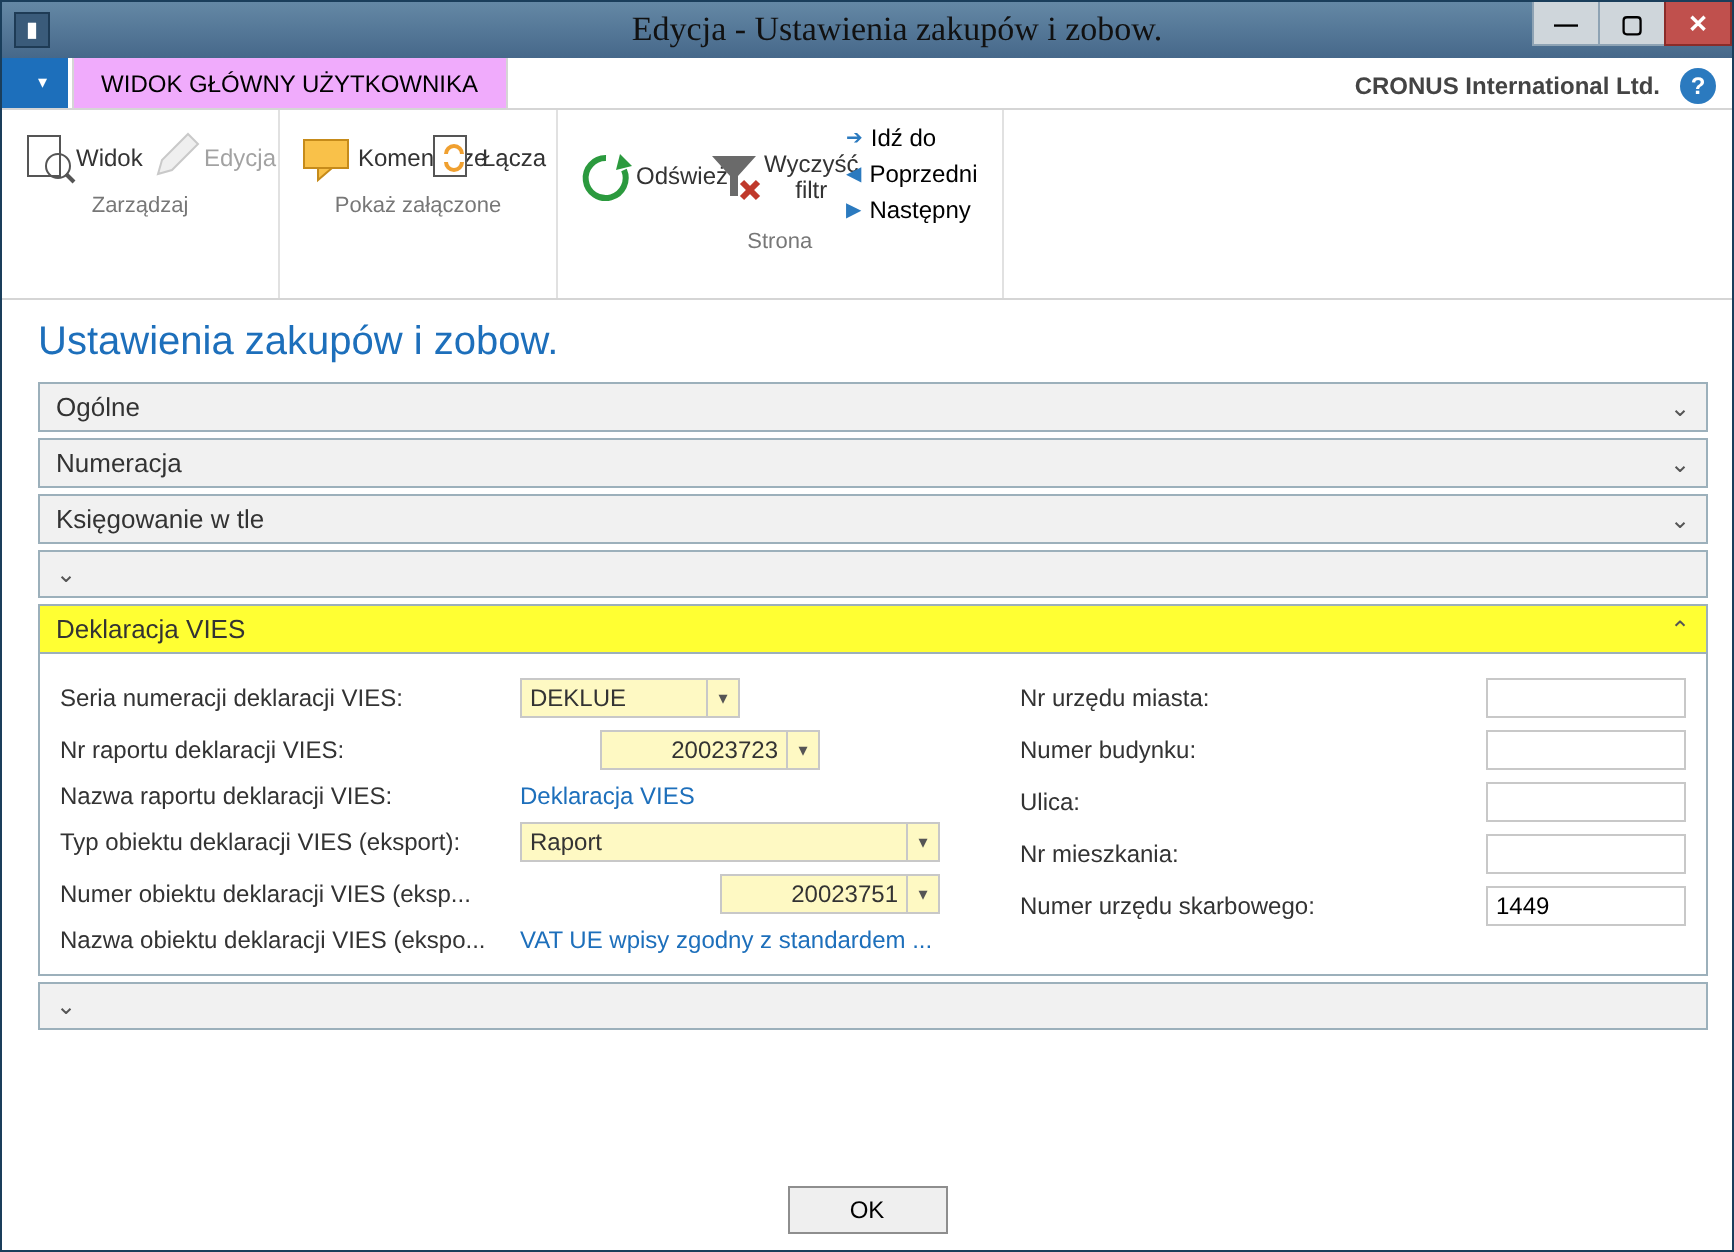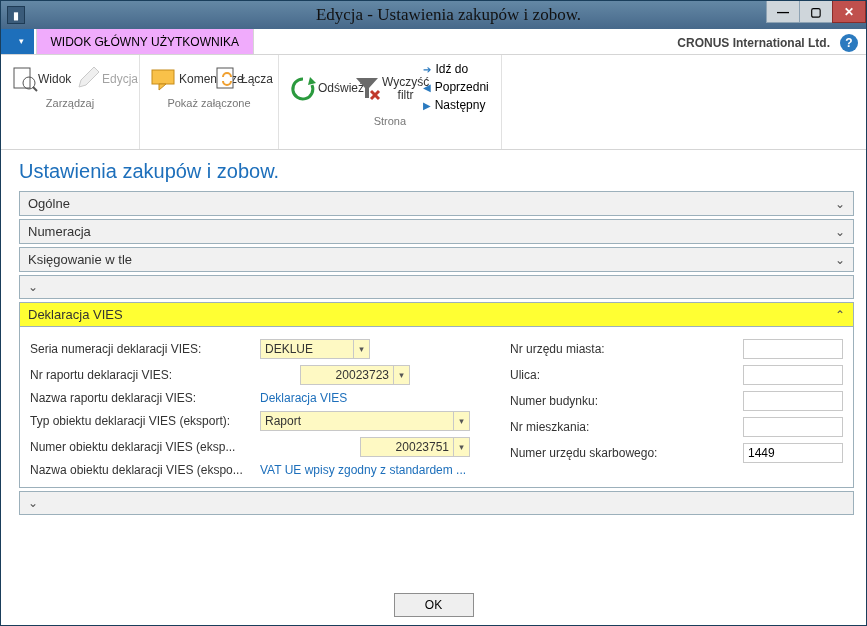--- a/index.html
+++ b/index.html
@@ -263,28 +263,28 @@
           <div class="value"><span class="link">VAT UE wpisy zgodny z standardem ...</span></div>
         </div>
       </div>
 
       <div class="col right">
         <div class="field">
           <label>Nr urzędu miasta:</label>
           <span class="value"><input class="txt" value="" style=""></span>
         </div>
         <div class="field">
+          <label>Numer budynku:</label>
+          <span class="value"><input class="txt" value="" style=""></span>
+        </div>
+        <div class="field">
           <label>Ulica:</label>
           <span class="value"><input class="txt" value="" style=""></span>
         </div>
         <div class="field">
-          <label>Numer budynku:</label>
-          <span class="value"><input class="txt" value="" style=""></span>
-        </div>
-        <div class="field">
           <label>Nr mieszkania:</label>
           <span class="value"><input class="txt" value="" style=""></span>
         </div>
         <div class="field">
           <label>Numer urzędu skarbowego:</label>
           <span class="value"><input class="txt" value="1449" style=""></span>
         </div>
       </div>
     </div>
 

